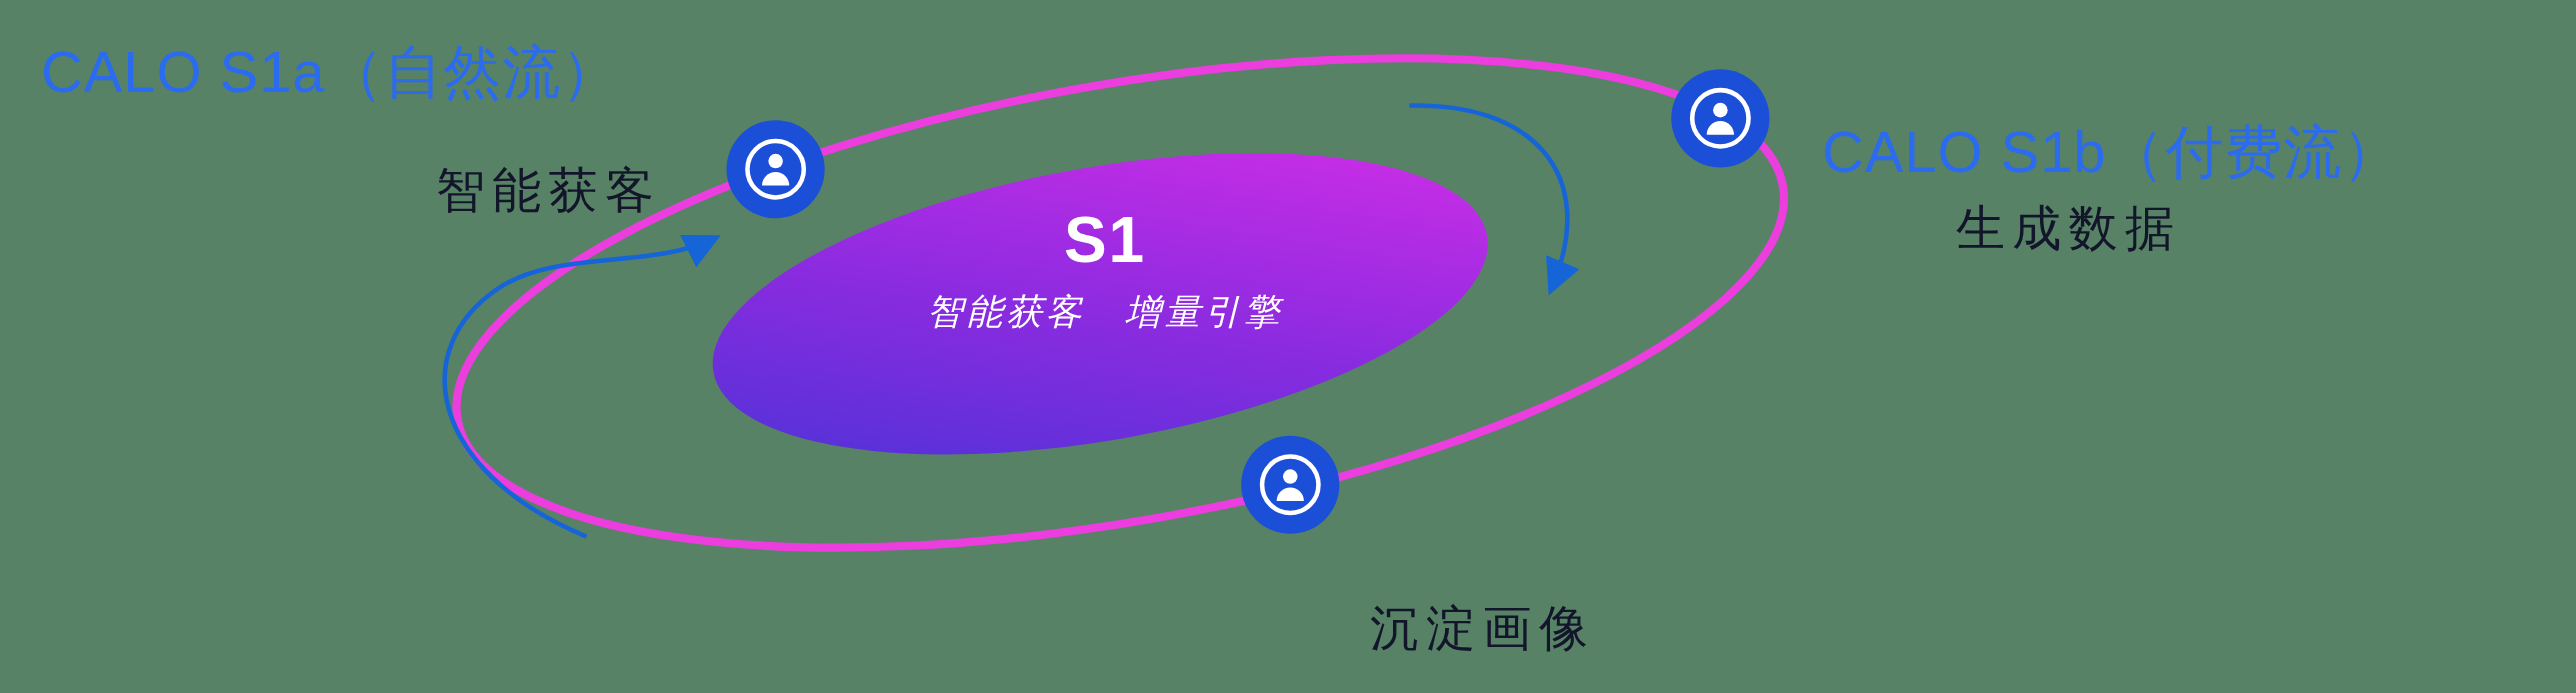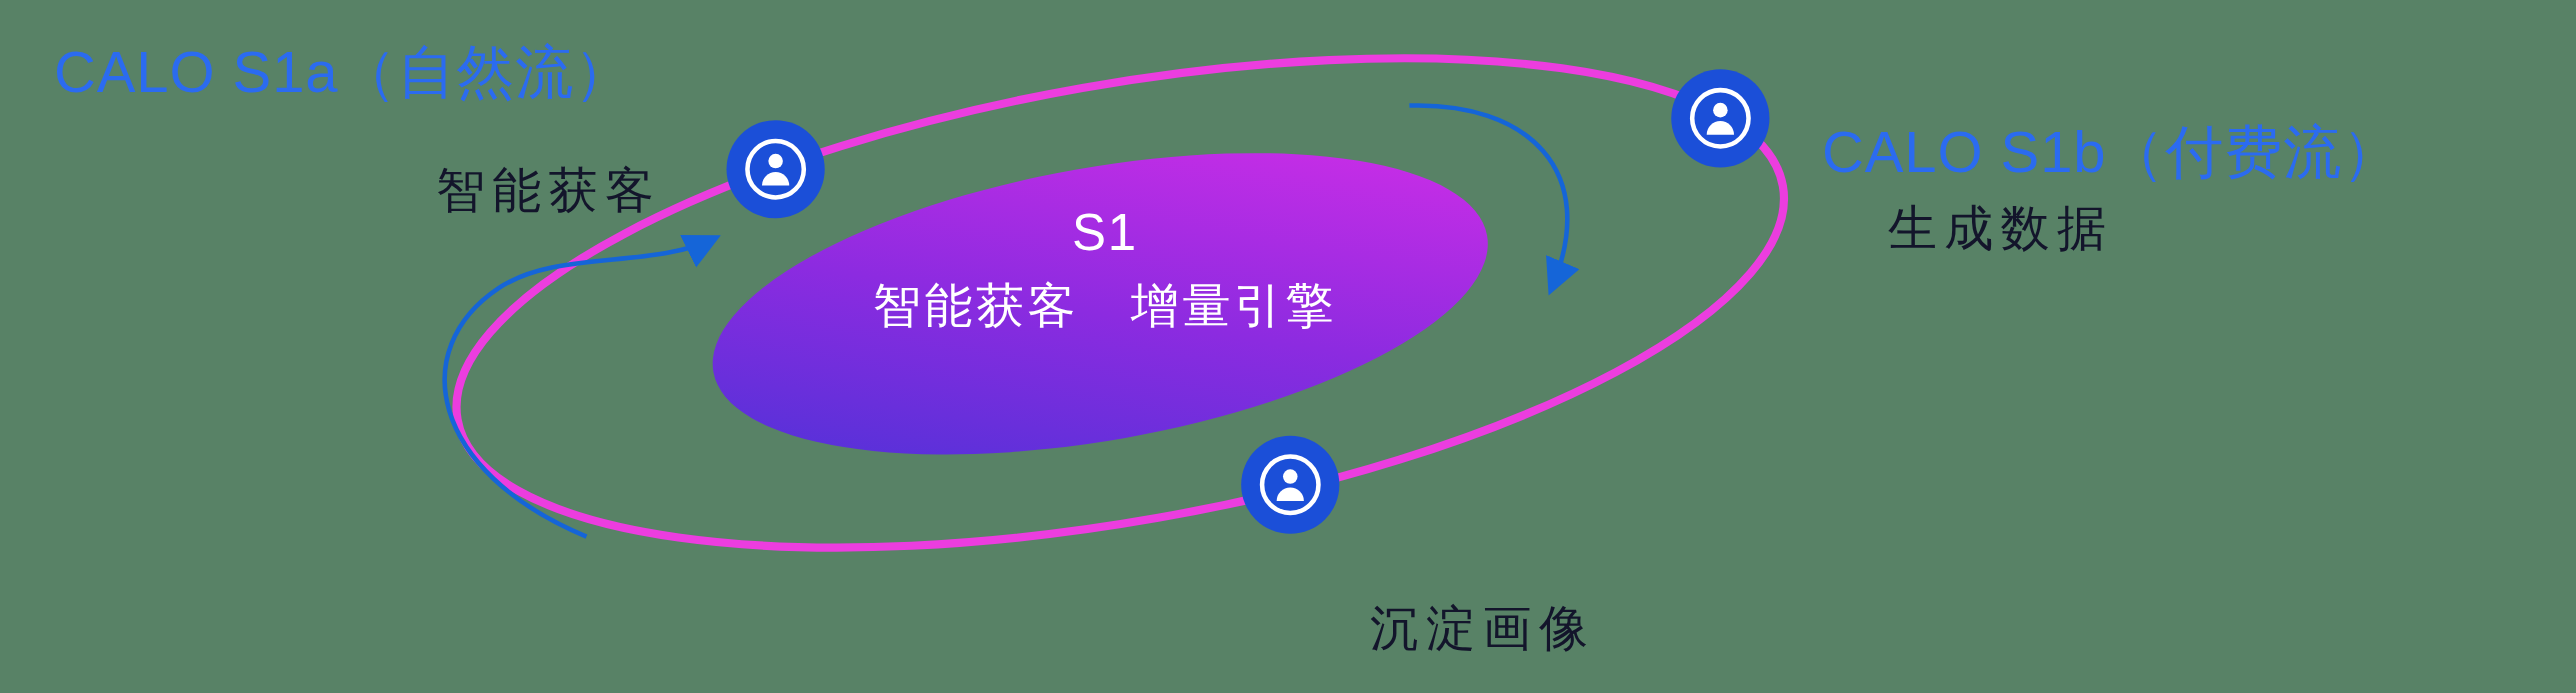--- a/index.html
+++ b/index.html
@@ -41,32 +41,33 @@
   }
   .core-text {
     position: absolute;
     left: 1105px;
     top: 205px;
     transform: translateX(-50%);
     text-align: center;
     color: #ffffff;
   }
   .core-title {
-    font-size: 51px;
-    font-weight: 400;
+    font-size: 64px;
+    font-weight: 700;
     line-height: 1.1;
     letter-spacing: 1.8px;
     text-align: center;
   }
   .core-subtitle {
     margin-top: 12.7px;
-    font-size: 48px;
+    font-size: 36px;
     font-weight: 500;
     letter-spacing: 3.6px;
     white-space: pre;
+    font-style: italic;
   }
 </style>
 </head>
 <body>
 
 <div class="stage">
 
   <svg class="diagram-svg" viewBox="0 0 2833 763" xmlns="http://www.w3.org/2000/svg">
     <defs>
       <linearGradient id="coreGrad" x1="0%" y1="100%" x2="100%" y2="0%">
@@ -113,22 +114,22 @@
         <path d="M -15 18 A 15 15 0 0 1 15 18 Z" fill="#ffffff"></path>
       </g>
     </g>
   </svg>
 
   <div class="core-text">
     <div class="core-title">S1</div>
     <div class="core-subtitle">智能获客　增量引擎</div>
   </div>
 
-  <div class="label label-title" style="left:41px; top:40px;margin-left:13px;">CALO S1a（自然流）</div>
+  <div class="label label-title" style="left:41px; top:40px;">CALO S1a（自然流）</div>
   <div class="label label-sub" style="left:436px; top:164px;">智能获客</div>
 
   <div class="label label-title" style="left:1822px; top:84px;margin-top:36px;">CALO S1b（付费流）</div>
-  <div class="label label-sub" style="left:1888px; top:202px;">生成数据</div>
+  <div class="label label-sub" style="left:1956px; top:202px;">生成数据</div>
 
   <div class="label label-sub" style="left:1370px; top:602px;">沉淀画像</div>
 
 </div>
 
 
 </body></html>

